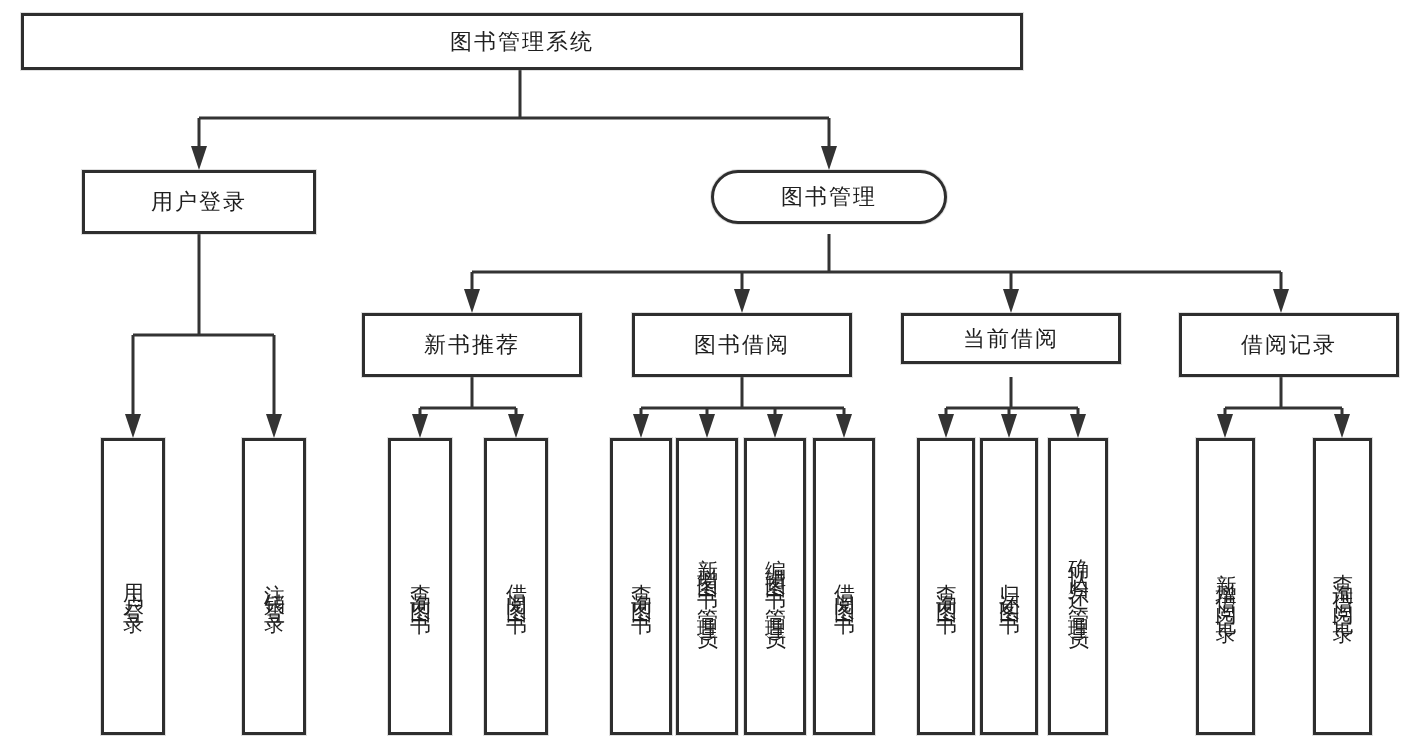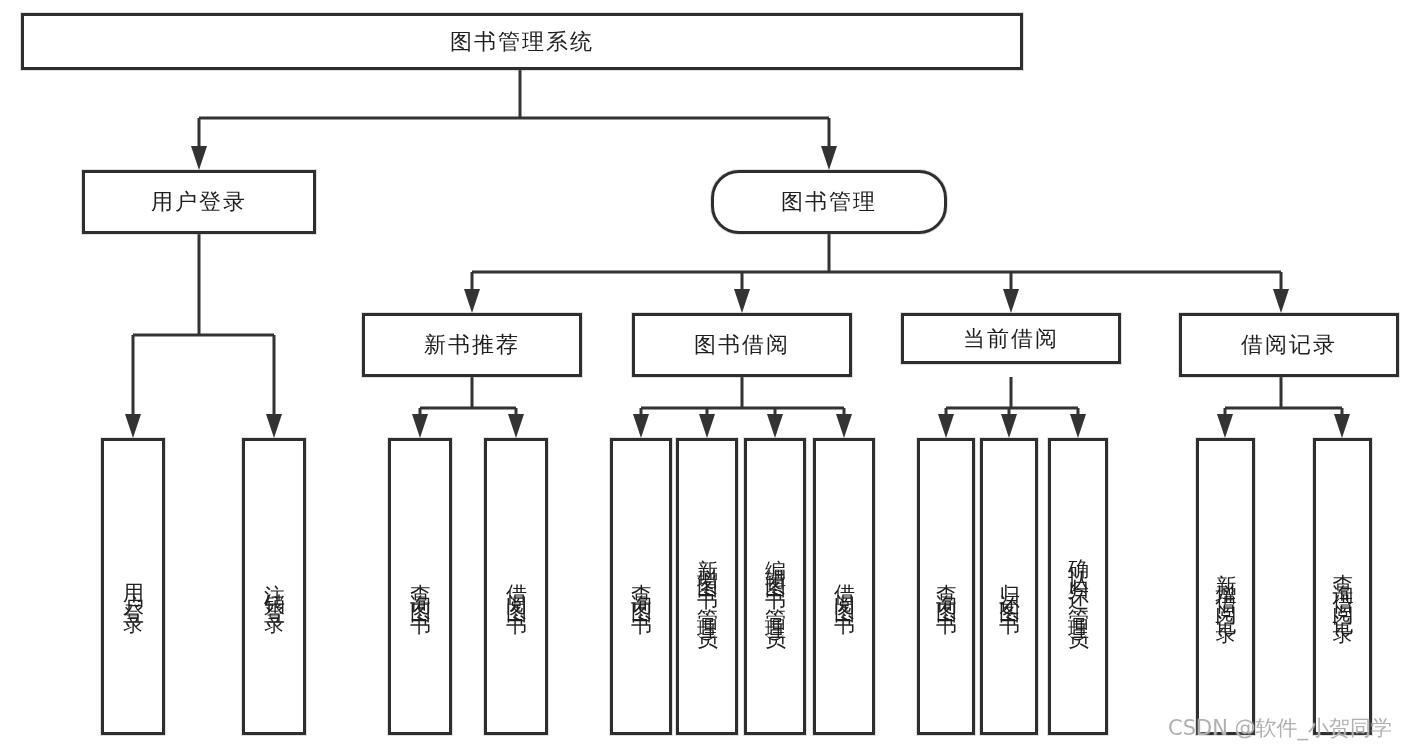--- a/index.html
+++ b/index.html
@@ -98,21 +98,21 @@
     <g>
       <path d="M1281 377 V408 M1225 408 H1342 M1225 408 V416 M1342 408 V416"></path>
       <polygon points="1217,414 1233,414 1225,438"></polygon>
       <polygon points="1334,414 1350,414 1342,438"></polygon>
     </g>
   </svg>
 
   <div class="node h-node" style="left:21px; top:13px; width:1002px; height:57px;">图书管理系统</div>
 
   <div class="node h-node" style="left:82px; top:170px; width:234px; height:64px;">用户登录</div>
-  <div class="node h-node" style="left:711px; top:170px; width:236px; height:64px;border-radius:28px;">图书管理</div>
+  <div class="node h-node" style="left:711px; top:170px; width:236px; height:54px;border-radius:28px;">图书管理</div>
 
   <div class="node h-node" style="left:632px; top:313px; width:220px; height:64px;">图书借阅</div>
   <div class="node h-node" style="left:362px; top:313px; width:220px; height:64px;">新书推荐</div>
   <div class="node h-node" style="left:901px; top:313px; width:220px; height:51px;">当前借阅</div>
   <div class="node h-node" style="left:1171px; top:313px; width:220px; height:64px;margin-left:8px;">借阅记录</div>
 
   <div class="node v-node" style="left:101px; top:438px; width:64px; height:297px;">用户登录</div>
   <div class="node v-node" style="left:242px; top:438px; width:64px; height:297px;">注销登录</div>
 
   <div class="node v-node" style="left:388px; top:438px; width:64px; height:297px;">查询图书</div>
@@ -123,15 +123,14 @@
   <div class="node v-node" style="left:744px; top:438px; width:62px; height:297px;">编辑图书（管理员）</div>
   <div class="node v-node" style="left:813px; top:438px; width:62px; height:297px;">借阅图书</div>
 
   <div class="node v-node" style="left:917px; top:438px; width:58px; height:297px;">查询图书</div>
   <div class="node v-node" style="left:980px; top:438px; width:58px; height:297px;">归还图书</div>
   <div class="node v-node" style="left:1048px; top:438px; width:60px; height:297px;">确认归还（管理员）</div>
 
   <div class="node v-node" style="left:1196px; top:438px; width:59px; height:297px;">新增借阅记录</div>
   <div class="node v-node" style="left:1313px; top:438px; width:59px; height:297px;">查询借阅记录</div>
 
-  <div class="watermark">CSDN @软件_小贺同学</div>
 
 </div>
 
 </body></html>

